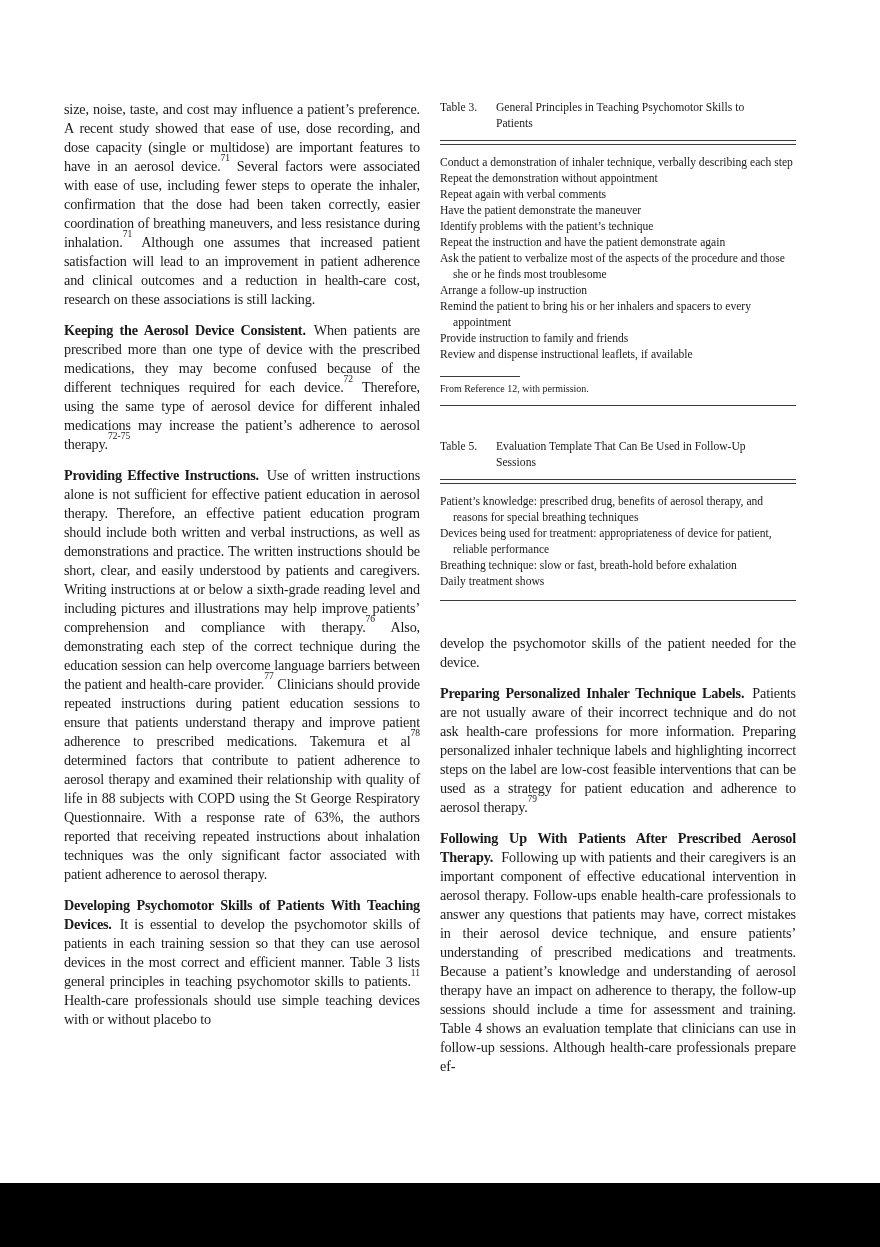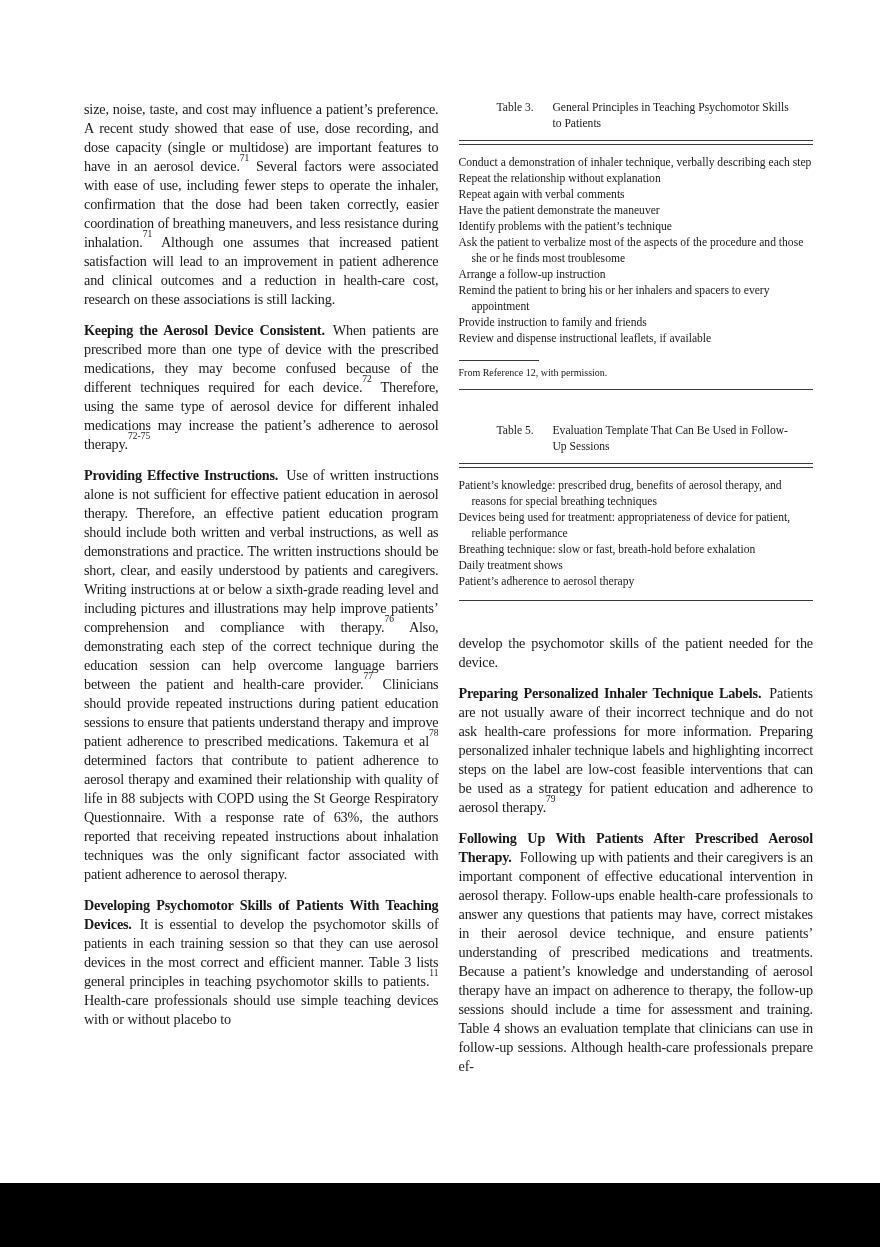--- a/index.html
+++ b/index.html
@@ -11,21 +11,21 @@
     overflow:hidden;
   }
   .paper{
     position:absolute;top:0;left:0;
     width:880px;height:1183px;
     background:var(--paper,#fff);
     color:var(--text,#1a1a1a);
   }
   .columns{
     display:flex;gap:20px;
-    padding:100px 67px 0 84px;
+    padding:100px 67px 0 64px;
   }
   .col{width:356px;}
   
   .para{
     margin:0;
     text-align:justify;
     font-size:14.2px;
     line-height:19px;
     letter-spacing:-0.15px;
     word-spacing:0.3px;
@@ -38,21 +38,21 @@
     position:relative;top:-4.5px;
     letter-spacing:0;
   }
   
   .table-block{
     font-size:11.6px;
     line-height:16px;
     margin-bottom:33px;
   }
   .table-block + .para{margin-top:8px;}
-  .table-caption{display:flex;margin-bottom:8px;margin-left:38px;}
+  .table-caption{display:flex;margin-bottom:8px;}
   .table-label{flex:0 0 56px;}
   .table-title{flex:1;padding-right:14px;}
   .rule-double{
     height:3px;
     border-top:1px solid var(--rule,#3a3a3a);
     border-bottom:1px solid var(--rule,#3a3a3a);
     margin-bottom:10px;
   }
   .table-rows{margin-bottom:2px;}
   .table-row{
@@ -92,24 +92,25 @@
       </div>
     <div class="col" id="right-col">
         <div class="table-block">
           <div class="table-caption">
             <span class="table-label">Table 3.</span>
             <span class="table-title">General Principles in Teaching Psychomotor Skills to Patients</span>
           </div>
           <div class="rule-double"></div>
           <div class="table-rows">
             <div class="table-row">Conduct a demonstration of inhaler technique, verbally describing each step</div>
-            <div class="table-row">Repeat the relationship without explanation</div>
+            <div class="table-row">Repeat the demonstration without appointment</div>
             <div class="table-row">Repeat again with verbal comments</div>
             <div class="table-row">Have the patient demonstrate the maneuver</div>
             <div class="table-row">Identify problems with the patient’s technique</div>
+            <div class="table-row">Repeat the instruction and have the patient demonstrate again</div>
             <div class="table-row">Ask the patient to verbalize most of the aspects of the procedure and those she or he finds most troublesome</div>
             <div class="table-row">Arrange a follow-up instruction</div>
             <div class="table-row">Remind the patient to bring his or her inhalers and spacers to every appointment</div>
             <div class="table-row">Provide instruction to family and friends</div>
             <div class="table-row">Review and dispense instructional leaflets, if available</div>
           </div>
           <div class="footnote-rule"></div>
           <div class="footnote">From Reference 12, with permission.</div>
           <div class="rule-single"></div>
         </div>
@@ -117,21 +118,20 @@
           <div class="table-caption">
             <span class="table-label">Table 5.</span>
             <span class="table-title">Evaluation Template That Can Be Used in Follow-Up Sessions</span>
           </div>
           <div class="rule-double"></div>
           <div class="table-rows">
             <div class="table-row">Patient’s knowledge: prescribed drug, benefits of aerosol therapy, and reasons for special breathing techniques</div>
             <div class="table-row">Devices being used for treatment: appropriateness of device for patient, reliable performance</div>
             <div class="table-row">Breathing technique: slow or fast, breath-hold before exhalation</div>
             <div class="table-row">Daily treatment shows</div>
-            <div class="table-row">Patient’s adherence to aerosol therapy</div>
           </div>
           <div class="rule-single"></div>
         </div>
         <p class="para"><span>develop the psychomotor skills of the patient needed for the device.</span></p>
         <p class="para"><b class="run-in">Preparing Personalized Inhaler Technique Labels.</b><span>Patients are not usually aware of their incorrect technique and do not ask health-care professions for more information. Preparing personalized inhaler technique labels and highlighting incorrect steps on the label are low-cost feasible interventions that can be used as a strategy for patient education and adherence to aerosol therapy.</span><sup class="ref">79</sup></p>
         <p class="para"><b class="run-in">Following Up With Patients After Prescribed Aerosol Therapy.</b><span>Following up with patients and their caregivers is an important component of effective educational intervention in aerosol therapy. Follow-ups enable health-care professionals to answer any questions that patients may have, correct mistakes in their aerosol device technique, and ensure patients’ understanding of prescribed medications and treatments. Because a patient’s knowledge and understanding of aerosol therapy have an impact on adherence to therapy, the follow-up sessions should include a time for assessment and training. Table 4 shows an evaluation template that clinicians can use in follow-up sessions. Although health-care professionals prepare ef-</span></p>
       </div>
   </div>
 </div>
 <div class="bottom-band"></div>

